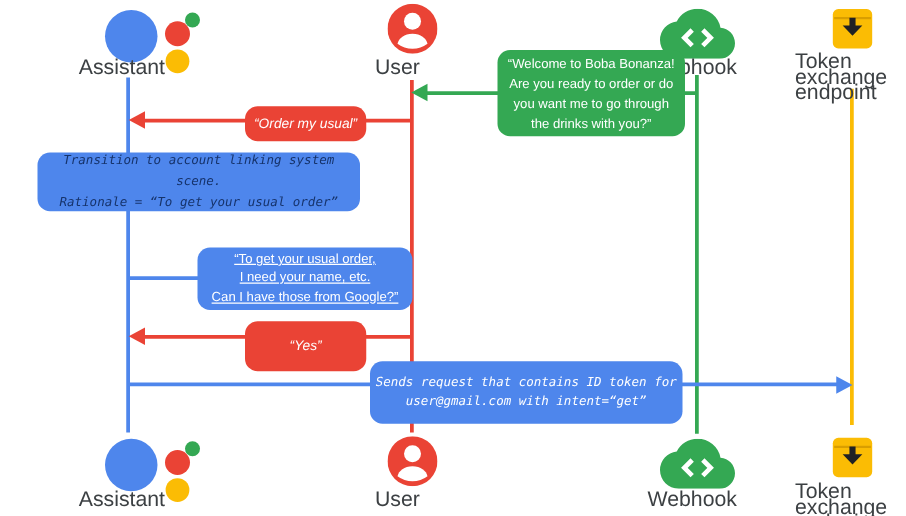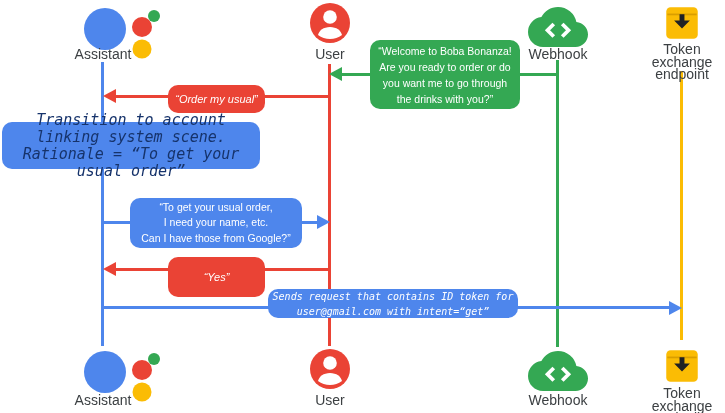--- a/index.html
+++ b/index.html
@@ -15,30 +15,30 @@
   .hl-green{background:#34a853;}
   .hl-red{background:#ea4335;}
   .hl-blue{background:#4e86ec;}
   .ah{width:0;height:0;position:absolute;z-index:1;}
   .ah-l{border-top:7px solid transparent;border-bottom:7px solid transparent;}
   .ah-r{border-top:7px solid transparent;border-bottom:7px solid transparent;}
   .ah-l.c-red{border-right:13px solid #ea4335;}
   .ah-l.c-green{border-right:13px solid #34a853;}
   .ah-r.c-blue{border-left:13px solid #4e86ec;}
   .msg-box{position:absolute;border-radius:10px;color:#fff;display:flex;align-items:center;
-           justify-content:center;text-align:center;white-space:pre-line;z-index:2;}
+           justify-content:center;text-align:center;white-space:pre-line;z-index:2;margin-left:28px;}
   .bg-green{background:#34a853;}
   .bg-red{background:#ea4335;font-style:italic;}
   .bg-blue{background:#4e86ec;}
   .mono{font-family:"DejaVu Sans Mono",monospace;font-style:italic;}
-  .actor-label{position:absolute;font-size:14px;color:#3c4043;text-align:center;line-height:12.5px;z-index:2;}
+  .actor-label{position:absolute;font-size:17px;color:#3c4043;line-height:12.5px;z-index:2;}
   .f-welcome{font-size:10.5px;line-height:16px;}
   .f-small{font-size:11px;}
   .f-ask{font-size:10.5px;line-height:15.5px;}
-  .f-note{font-size:15px;line-height:17px;color:#16336b;}
+  .f-note{font-size:10px;line-height:17px;color:#16336b;}
   .f-sends{font-size:10px;line-height:15px;color:#ffffff;}
 </style>
 </head>
 <body>
 
 <div class="canvas">
 
   <div class="lifeline ll-blue" style="left:101px;top:62px;height:284px;"></div>
   <div class="lifeline ll-red" style="left:328px;top:64px;height:282px;"></div>
   <div class="lifeline ll-green" style="left:556px;top:60px;height:287px;"></div>
@@ -82,31 +82,31 @@
 
   <div class="hline hl-red" style="left:112px;top:95px;width:217px;"></div>
   <div class="ah ah-l c-red" style="left:103px;top:89px;"></div>
   <div class="msg-box bg-red f-small" style="left:168px;top:85px;width:97px;height:28px;">“Order my usual”</div>
 
   <div class="msg-box bg-blue mono f-note" style="left:2px;top:122px;width:258px;height:47px;">Transition to account linking system scene.
 Rationale = “To get your usual order”</div>
 
   <div class="hline hl-blue" style="left:103px;top:221px;width:215px;"></div>
   <div class="ah ah-r c-blue" style="left:317px;top:215px;"></div>
-  <div class="msg-box bg-blue f-ask" style="left:130px;top:198px;width:172px;height:50px;">“To get your usual order,
+  <div class="msg-box bg-blue f-ask" style="left:130px;top:198px;width:172px;height:50px;text-decoration:underline;">“To get your usual order,
 I need your name, etc.
 Can I have those from Google?”</div>
 
   <div class="hline hl-red" style="left:112px;top:268px;width:217px;"></div>
   <div class="ah ah-l c-red" style="left:103px;top:262px;"></div>
   <div class="msg-box bg-red f-small" style="left:168px;top:257px;width:97px;height:40px;">“Yes”</div>
 
   <div class="hline hl-blue" style="left:103px;top:306px;width:567px;"></div>
   <div class="ah ah-r c-blue" style="left:669px;top:301px;"></div>
-  <div class="msg-box bg-blue mono f-sends" style="left:268px;top:289px;width:250px;height:29px;">Sends request that contains ID token for
+  <div class="msg-box bg-blue mono f-sends" style="left:268px;top:289px;width:250px;height:50px;">Sends request that contains ID token for
 user@gmail.com with intent=“get”</div>
 
   <svg class="abs" style="left:78px;top:347px;" width="88" height="56" viewBox="0 0 88 56">
     <circle cx="27" cy="25" r="21" fill="#4e86ec"></circle>
     <circle cx="64" cy="23" r="10" fill="#ea4335"></circle>
     <circle cx="76" cy="12" r="6" fill="#34a853"></circle>
     <circle cx="64" cy="45" r="9.5" fill="#fbbc04"></circle>
   </svg>
   <div class="actor-label" style="left:63px;top:394px;width:80px;">Assistant</div>
 

